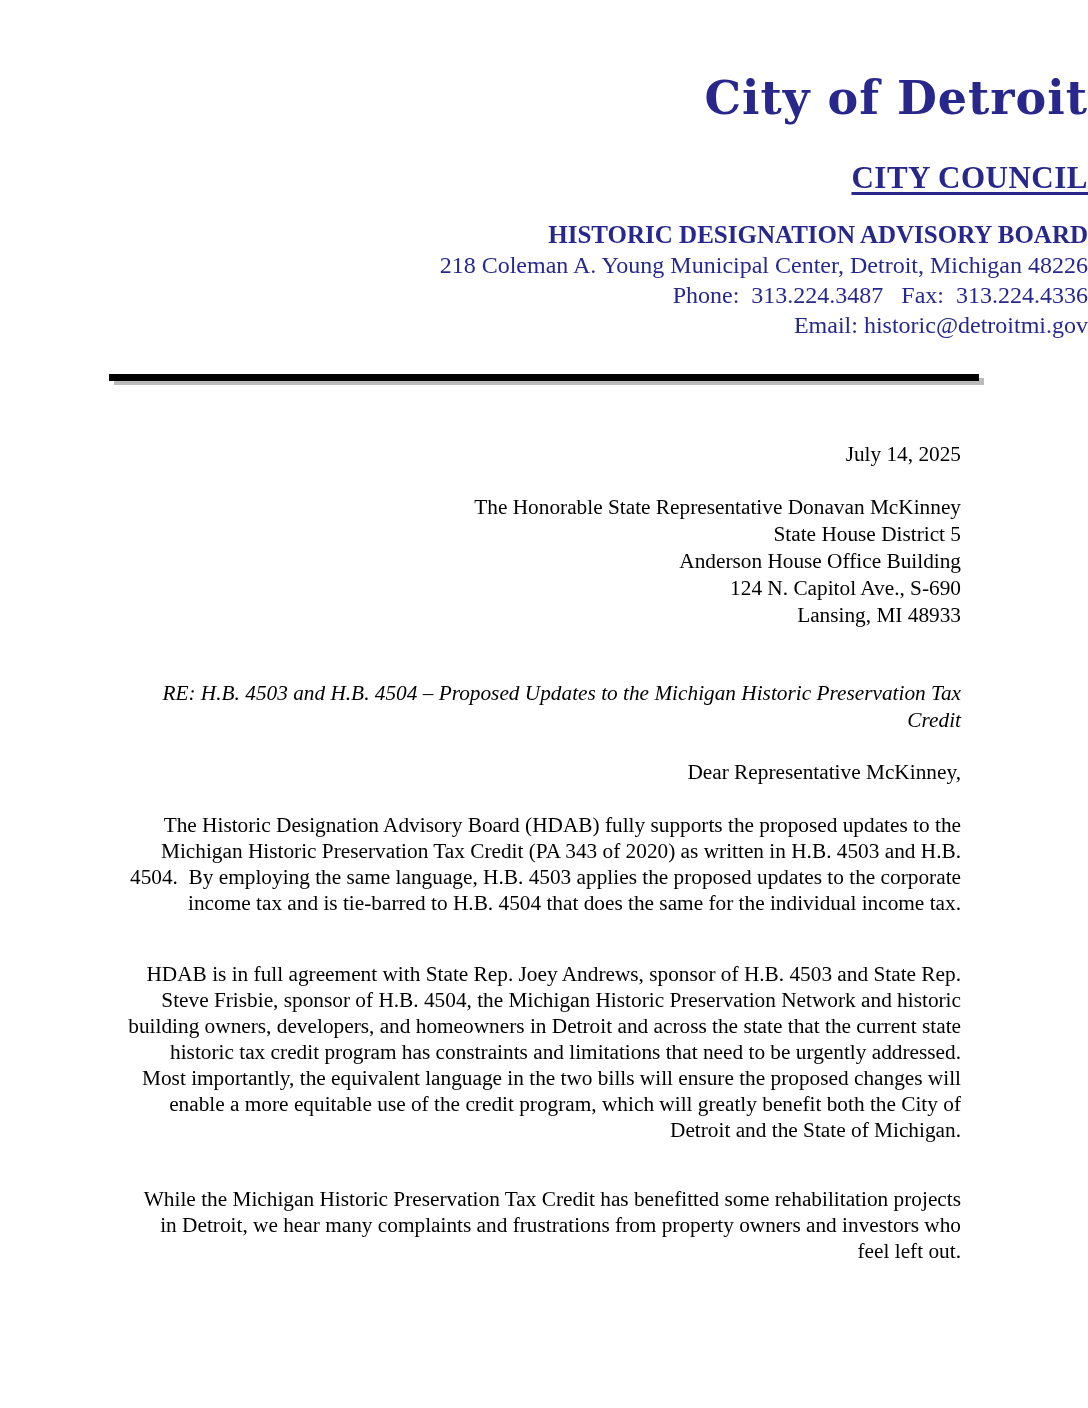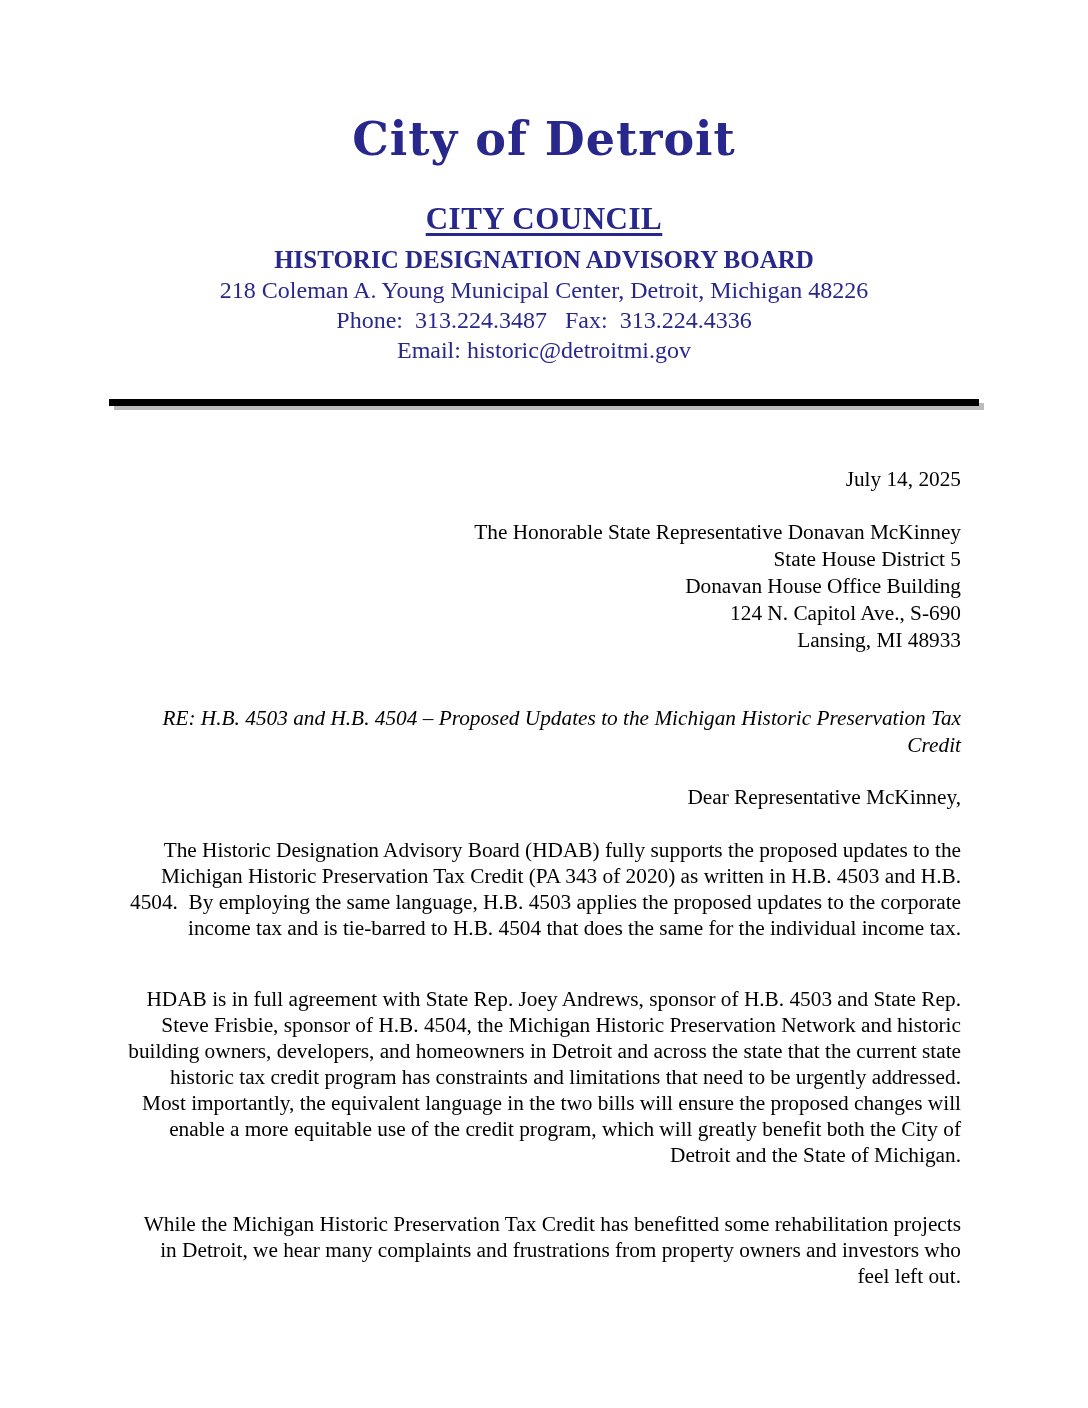--- a/index.html
+++ b/index.html
@@ -11,42 +11,42 @@
     position: relative;
     width: 1088px;
     height: 1408px;
     background: #ffffff;
     overflow: hidden;
     font-family: "Liberation Serif", "DejaVu Serif", serif;
     color: #000000;
   }
   
   .letterhead {
-    padding-top: 113px;
-    text-align: center;
+    padding-top: 72px;
+    text-align: right;
     color: #28288C;
   }
   .org {
     font-family: "DejaVu Serif", "Liberation Serif", serif;
     font-weight: bold;
     font-size: 46px;
     line-height: 52px;
     letter-spacing: 1px;
   }
   .council {
     font-weight: bold;
     font-size: 31px;
     line-height: 36px;
     text-decoration: underline;
     text-underline-offset: 4px;
     letter-spacing: 0.5px;
     margin-top: 36px;
   }
   .board {
-    margin-top: 8px;
+    margin-top: 24px;
     font-weight: bold;
     font-size: 25px;
     line-height: 30px;
   }
   .lh-line {
     font-size: 24px;
     line-height: 30px;
     white-space: pre-wrap;
   }
   
@@ -97,21 +97,21 @@
   </header>
 
   <div class="rule"></div>
 
   <main class="body">
     <p class="date">July 14, 2025</p>
 
     <div class="recipient">
       <div>The Honorable State Representative Donavan McKinney</div>
       <div>State House District 5</div>
-      <div>Donavan House Office Building</div>
+      <div>Anderson House Office Building</div>
       <div>124 N. Capitol Ave., S-690</div>
       <div>Lansing, MI 48933</div>
     </div>
 
     <p class="re">RE: H.B. 4503 and H.B. 4504 – Proposed Updates to the Michigan Historic Preservation Tax Credit</p>
 
     <p class="salutation">Dear Representative McKinney,</p>
 
     <p class="para p1">The Historic Designation Advisory Board (HDAB) fully supports the proposed updates to the Michigan Historic Preservation Tax Credit (PA 343 of 2020) as written in H.B. 4503 and H.B. 4504.  By employing the same language, H.B. 4503 applies the proposed updates to the corporate income tax and is tie-barred to H.B. 4504 that does the same for the individual income tax.</p>
 

